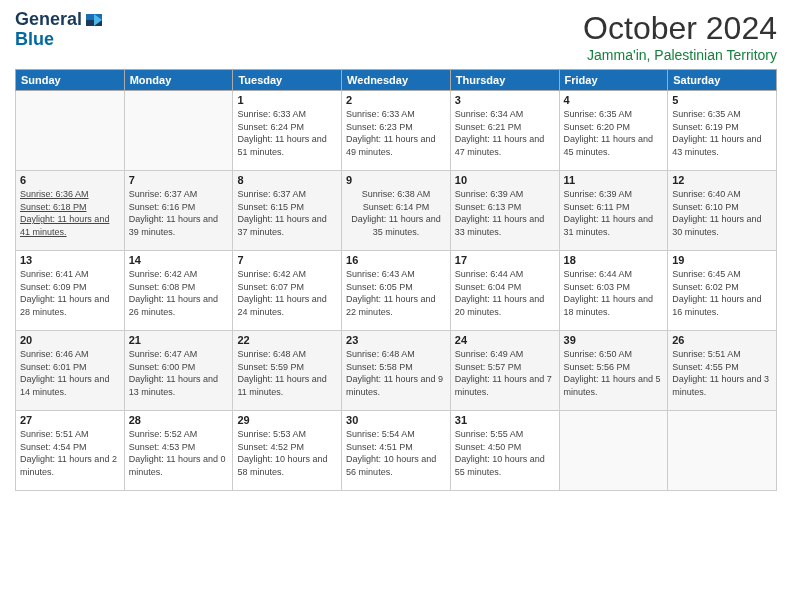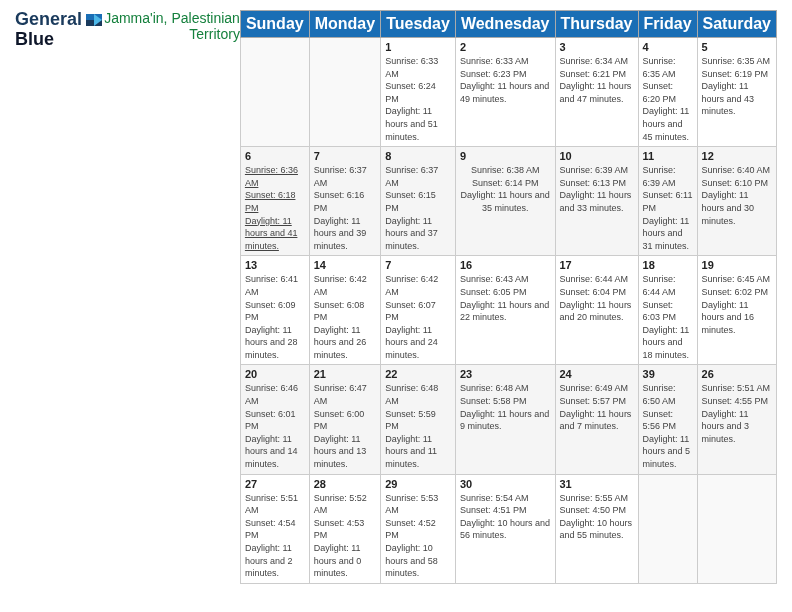--- a/index.html
+++ b/index.html
@@ -7,41 +7,42 @@
       font-family: Arial, sans-serif;
       background: #fff;
       width: 792px;
       height: 612px;
       overflow: hidden;
     }
     .page {
       width: 792px;
       height: 444px;
       display: flex;
+      flex-direction: column;
       padding: 10px 15px 10px 15px;
     }
     .header {
       display: flex;
       justify-content: space-between;
       align-items: flex-start;
       margin-bottom: 6px;
     }
     .logo {
       display: flex;
       flex-direction: column;
       align-items: flex-start;
     }
     .logo-text {
       font-size: 18px;
       font-weight: bold;
       color: #1a3a5c;
       line-height: 1.1;
     }
     .logo-blue {
-      color: #0f172a;
+      color: #0369a1;
     }
     .header-right {
       text-align: right;
     }
     .month-title {
       font-size: 32px;
       color: #333;
       font-weight: normal;
     }
     .location {
@@ -49,21 +50,21 @@
       color: #15803d;
     }
     .calendar {
       width: 100%;
       border-collapse: collapse;
       flex: 1;
     }
     .calendar th {
       background-color: #1a6eb5;
       color: #fff;
-      font-size: 16px;
+      font-size: 11px;
       padding: 4px 5px;
       text-align: left;
       border: 1px solid #aaa;
       font-weight: bold;
     }
     .calendar td {
       border: 1px solid #ccc;
       vertical-align: top;
       padding: 3px 4px;
       font-size: 9.5px;
@@ -102,20 +103,21 @@
         <span class="logo-text">General</span>
         <svg width="20" height="16" viewBox="0 0 20 16">
           <polygon points="2,2 18,2 18,8 2,8" fill="#1a6eb5"></polygon>
           <polygon points="2,8 18,8 18,14 2,14" fill="#1a3a5c"></polygon>
           <polygon points="10,2 18,8 10,14" fill="#4db8e8"></polygon>
         </svg>
       </div>
       <span class="logo-text logo-blue">Blue</span>
     </div>
     <div class="header-right">
+      <div class="month-title">October 2024</div>
       <div class="location">Jamma'in, Palestinian Territory</div>
     </div>
   </div>
 
   <table class="calendar">
     <thead>
       <tr>
         <th>Sunday</th>
         <th>Monday</th>
         <th>Tuesday</th>

